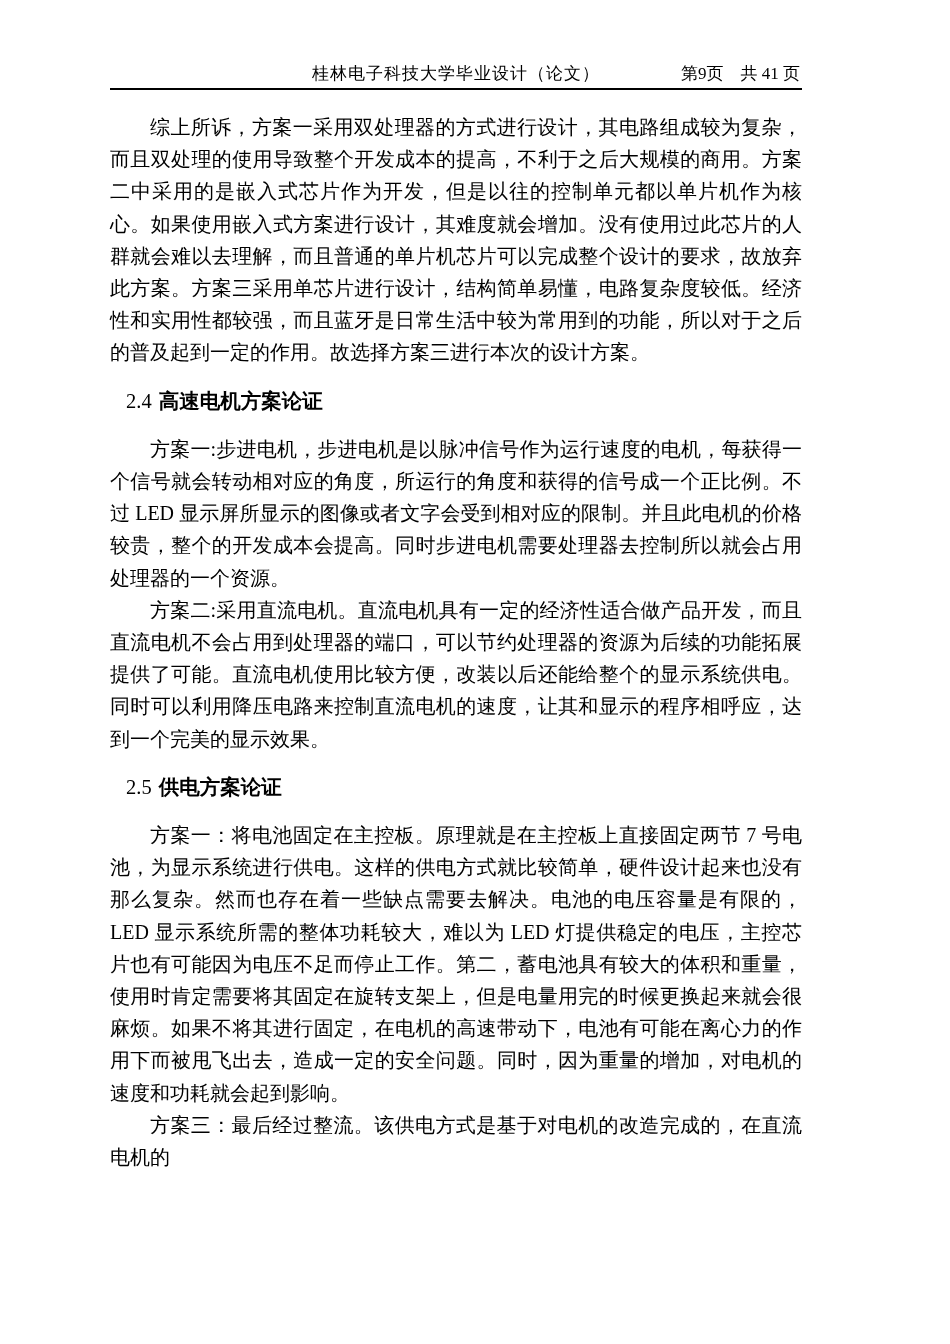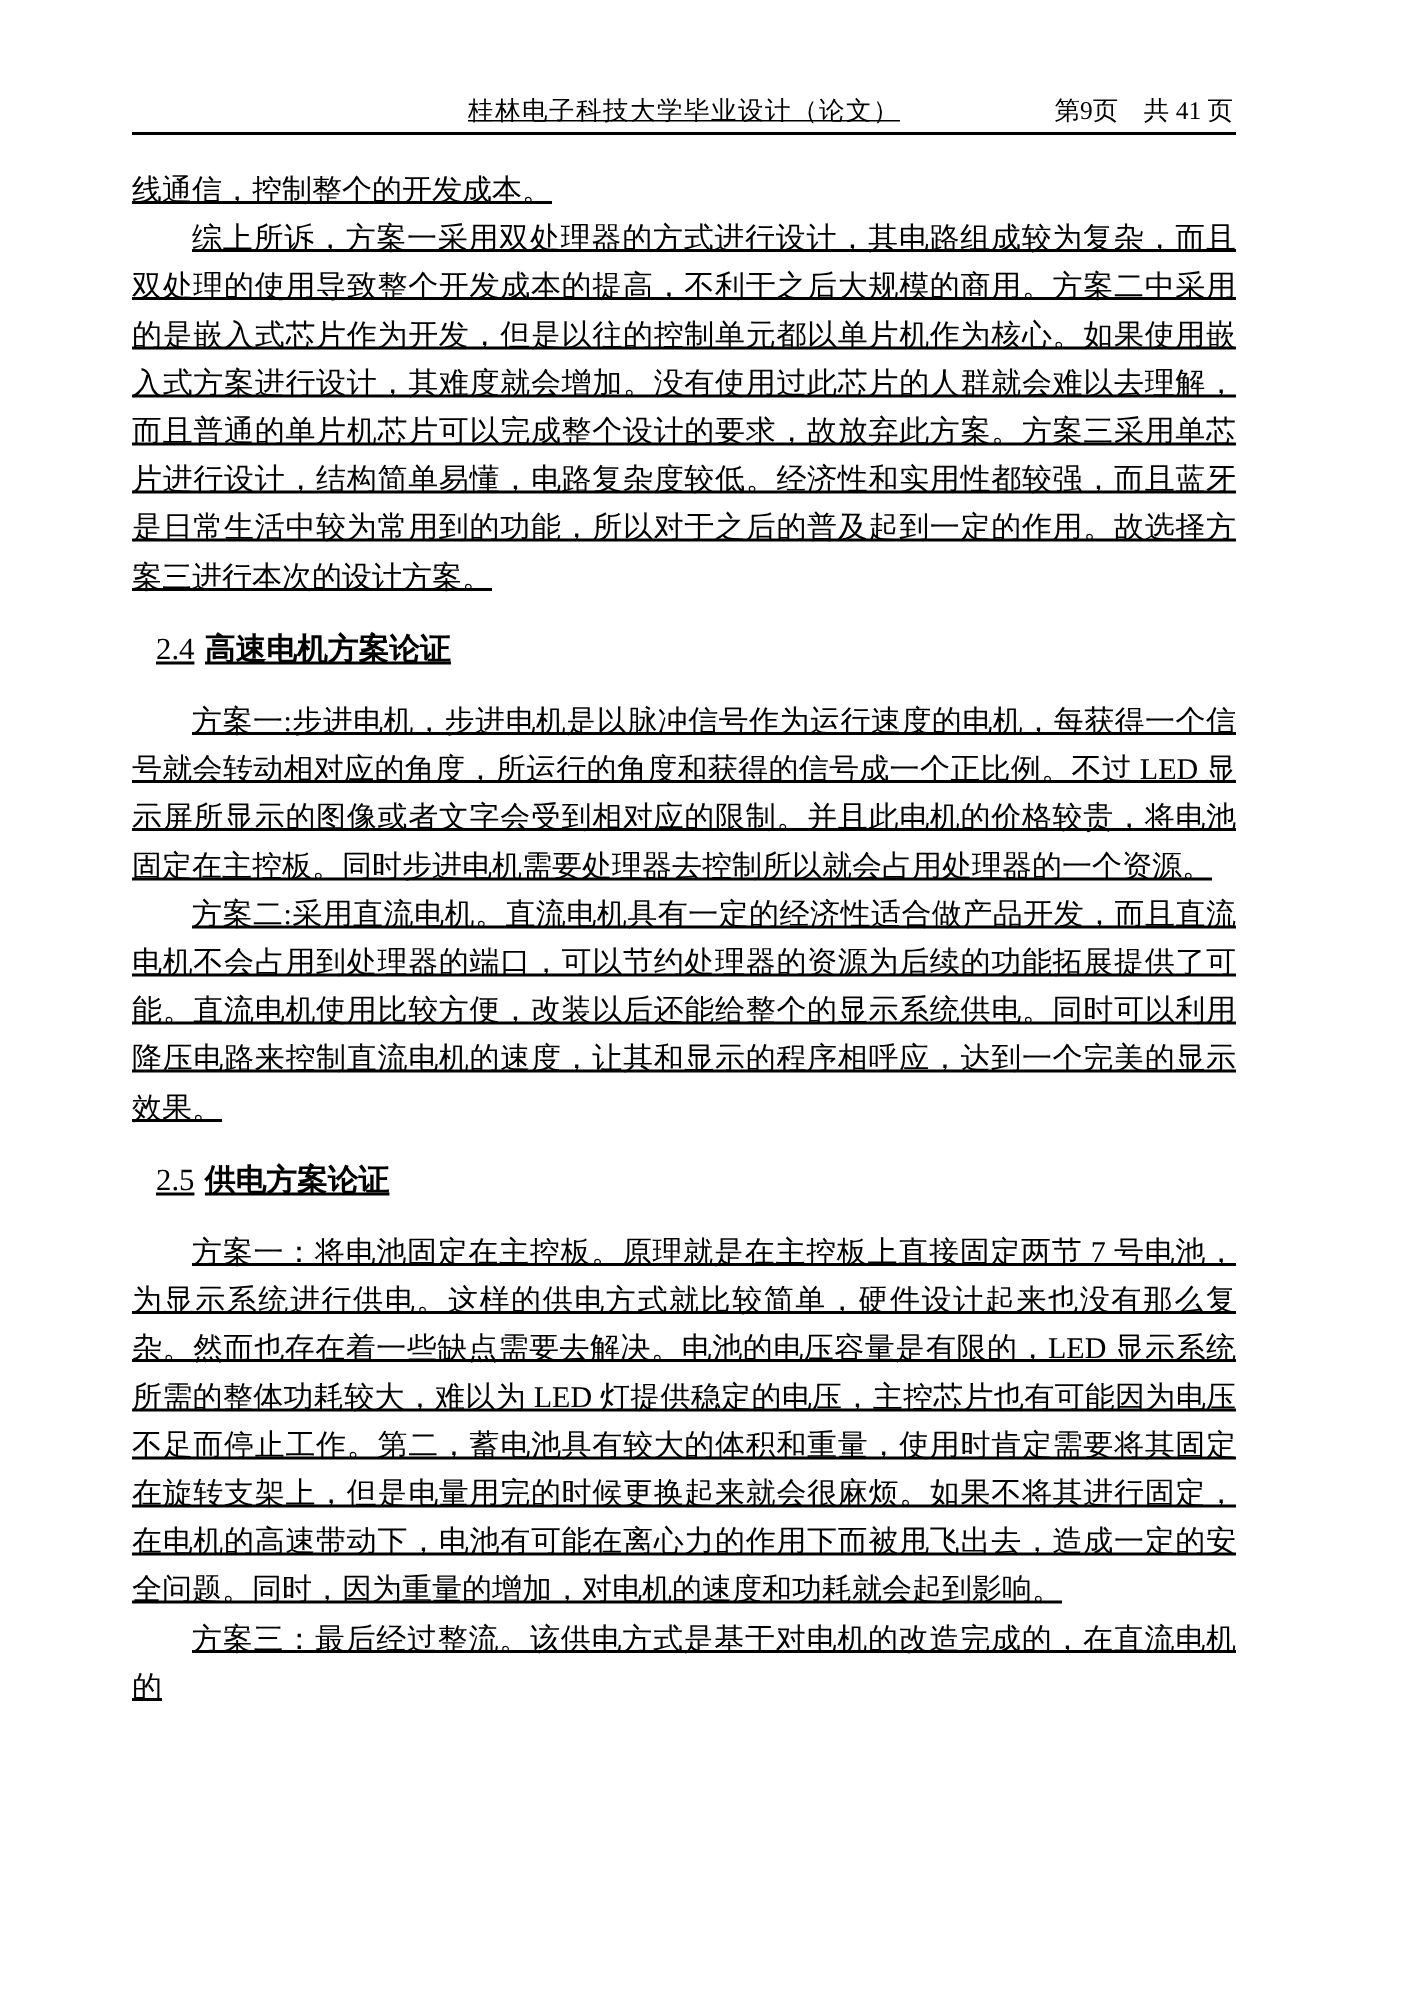--- a/index.html
+++ b/index.html
@@ -7,24 +7,23 @@
     padding: 0;
     background: #ffffff;
     color: #000000;
     font-family: "Liberation Serif", "DejaVu Serif", serif;
   }
   .page {
     position: relative;
     box-sizing: border-box;
     width: 912px;
     height: 1344px;
-    padding: 0 88px;
+    padding: 0 110px;
     background: #ffffff;
     overflow: hidden;
-    text-decoration: underline;
   }
   .header {
     position: relative;
     padding-top: 62px;
     padding-bottom: 2px;
     border-bottom: 2px solid #000000;
     font-size: 17px;
     line-height: 24px;
     white-space: nowrap;
   }
@@ -72,29 +71,28 @@
 
 <div class="page">
 
   <header class="header">
     <div class="header-title">桂林电子科技大学毕业设计（论文）</div>
     <div class="header-page-number">第9页　共 41 页</div>
   </header>
 
   <main class="content">
 
-    <p class="para no-indent">线通信，控制整个的开发成本。</p>
 
     <p class="para">综上所诉，方案一采用双处理器的方式进行设计，其电路组成较为复杂，而且双处理的使用导致整个开发成本的提高，不利于之后大规模的商用。方案二中采用的是嵌入式芯片作为开发，但是以往的控制单元都以单片机作为核心。如果使用嵌入式方案进行设计，其难度就会增加。没有使用过此芯片的人群就会难以去理解，而且普通的单片机芯片可以完成整个设计的要求，故放弃此方案。方案三采用单芯片进行设计，结构简单易懂，电路复杂度较低。经济性和实用性都较强，而且蓝牙是日常生活中较为常用到的功能，所以对于之后的普及起到一定的作用。故选择方案三进行本次的设计方案。</p>
 
     <h2 class="heading">
       <span class="h-num">2.4</span><span class="h-title">高速电机方案论证</span>
     </h2>
 
-    <p class="para">方案一:步进电机，步进电机是以脉冲信号作为运行速度的电机，每获得一个信号就会转动相对应的角度，所运行的角度和获得的信号成一个正比例。不过 LED 显示屏所显示的图像或者文字会受到相对应的限制。并且此电机的价格较贵，将电池固定在主控板。同时步进电机需要处理器去控制所以就会占用处理器的一个资源。</p>
+    <p class="para">方案一:步进电机，步进电机是以脉冲信号作为运行速度的电机，每获得一个信号就会转动相对应的角度，所运行的角度和获得的信号成一个正比例。不过 LED 显示屏所显示的图像或者文字会受到相对应的限制。并且此电机的价格较贵，整个的开发成本会提高。同时步进电机需要处理器去控制所以就会占用处理器的一个资源。</p>
 
     <p class="para">方案二:采用直流电机。直流电机具有一定的经济性适合做产品开发，而且直流电机不会占用到处理器的端口，可以节约处理器的资源为后续的功能拓展提供了可能。直流电机使用比较方便，改装以后还能给整个的显示系统供电。同时可以利用降压电路来控制直流电机的速度，让其和显示的程序相呼应，达到一个完美的显示效果。</p>
 
 
     <h2 class="heading">
       <span class="h-num">2.5</span><span class="h-title">供电方案论证</span>
     </h2>
 
     <p class="para">方案一：将电池固定在主控板。原理就是在主控板上直接固定两节 7 号电池，为显示系统进行供电。这样的供电方式就比较简单，硬件设计起来也没有那么复杂。然而也存在着一些缺点需要去解决。电池的电压容量是有限的，LED 显示系统所需的整体功耗较大，难以为 LED 灯提供稳定的电压，主控芯片也有可能因为电压不足而停止工作。第二，蓄电池具有较大的体积和重量，使用时肯定需要将其固定在旋转支架上，但是电量用完的时候更换起来就会很麻烦。如果不将其进行固定，在电机的高速带动下，电池有可能在离心力的作用下而被甩飞出去，造成一定的安全问题。同时，因为重量的增加，对电机的速度和功耗就会起到影响。</p>
 

